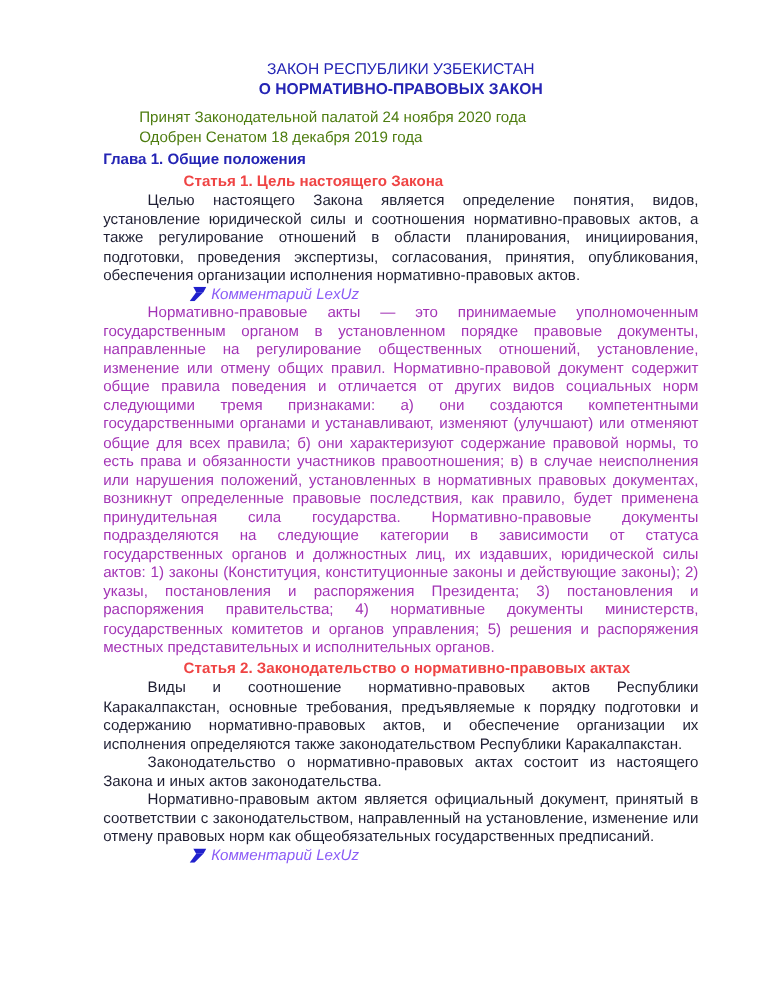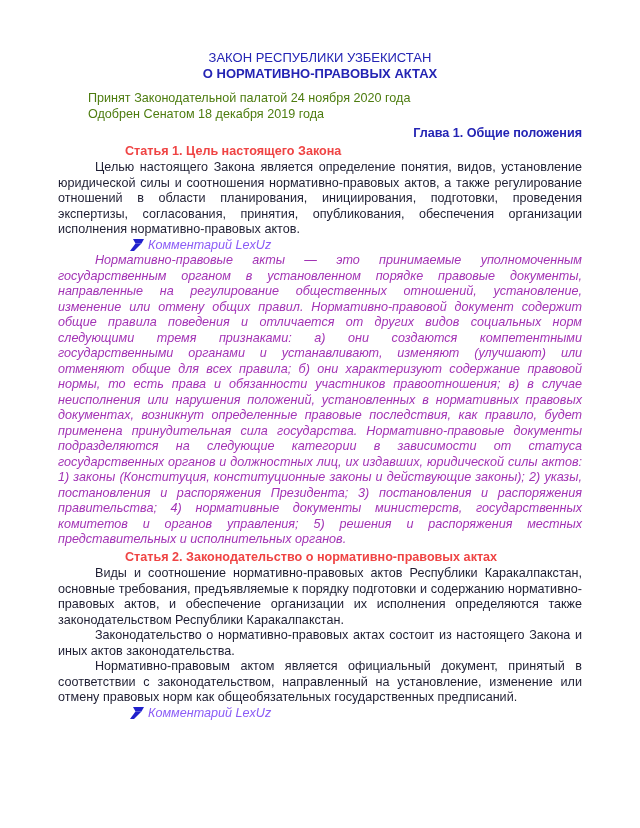--- a/index.html
+++ b/index.html
@@ -2,21 +2,21 @@
 <html><head>
 <meta charset="utf-8">
 <style>
   html, body { margin: 0; padding: 0; background: #ffffff; }
   .page {
     position: relative;
     width: 640px;
     height: 828px;
     background: #ffffff;
     box-sizing: border-box;
-    padding: 50px 58px 0 58px;
+    padding: 50px 58px 0 86px;
     font-family: "Liberation Sans", sans-serif;
     font-size: 12.6px;
     line-height: 15.5px;
     color: #1e1e33;
     overflow: hidden;
   }
   .page p { margin: 0; }
 
   .title-line1 {
     text-align: center;
@@ -29,21 +29,21 @@
     font-weight: bold;
     font-size: 13px;
     margin-bottom: 10px !important;
   }
   .meta-line {
     color: #4d7c0f;
     text-indent: 30px;
   }
   .meta-line.last { margin-bottom: 4px !important; }
   .chapter-heading {
-    text-align: right;
+    text-align: left;
     font-weight: bold;
     color: #2424b4;
     margin: 3px 0 2px !important;
   }
   .article-heading {
     font-weight: bold;
     color: #ef4444;
     text-indent: 67px;
     margin: 2px 0 1px !important;
   }
@@ -63,36 +63,35 @@
   .lexuz-icon {
     display: inline-block;
     width: 14px;
     height: 12px;
     margin-right: 4px;
     vertical-align: -2px;
   }
   .comment-body {
     text-align: justify;
     text-indent: 37px;
-    font-style: italic;
     color: #a233b5;
   }
   .doc-link {
     color: #3a9cbe;
     cursor: pointer;
     text-decoration: none;
   }
 </style>
 </head>
 <body>
 
 <div class="page">
 
   <p class="title-line1">ЗАКОН РЕСПУБЛИКИ УЗБЕКИСТАН</p>
-  <p class="title-line2">О НОРМАТИВНО-ПРАВОВЫХ АКТАХ</p>
+  <p class="title-line2">О НОРМАТИВНО-ПРАВОВЫХ ЗАКОН</p>
 
   <p class="meta-line">Принят Законодательной палатой 24 ноября 2020 года</p>
   <p class="meta-line last">Одобрен Сенатом 18 декабря 2019 года</p>
 
   <p class="chapter-heading">Глава 1. Общие положения</p>
 
   <p class="article-heading">Статья 1. Цель настоящего Закона</p>
   <p class="body-par">Целью настоящего Закона является определение понятия, видов, установление юридической силы и соотношения нормативно-правовых актов, а также регулирование отношений в области планирования, инициирования, подготовки, проведения экспертизы, согласования, принятия, опубликования, обеспечения организации исполнения нормативно-правовых актов.</p>
 
   <p class="comment-label-line"><span class="lexuz-icon"><svg width="14" height="12" viewBox="0 0 14 12" xmlns="http://www.w3.org/2000/svg">

